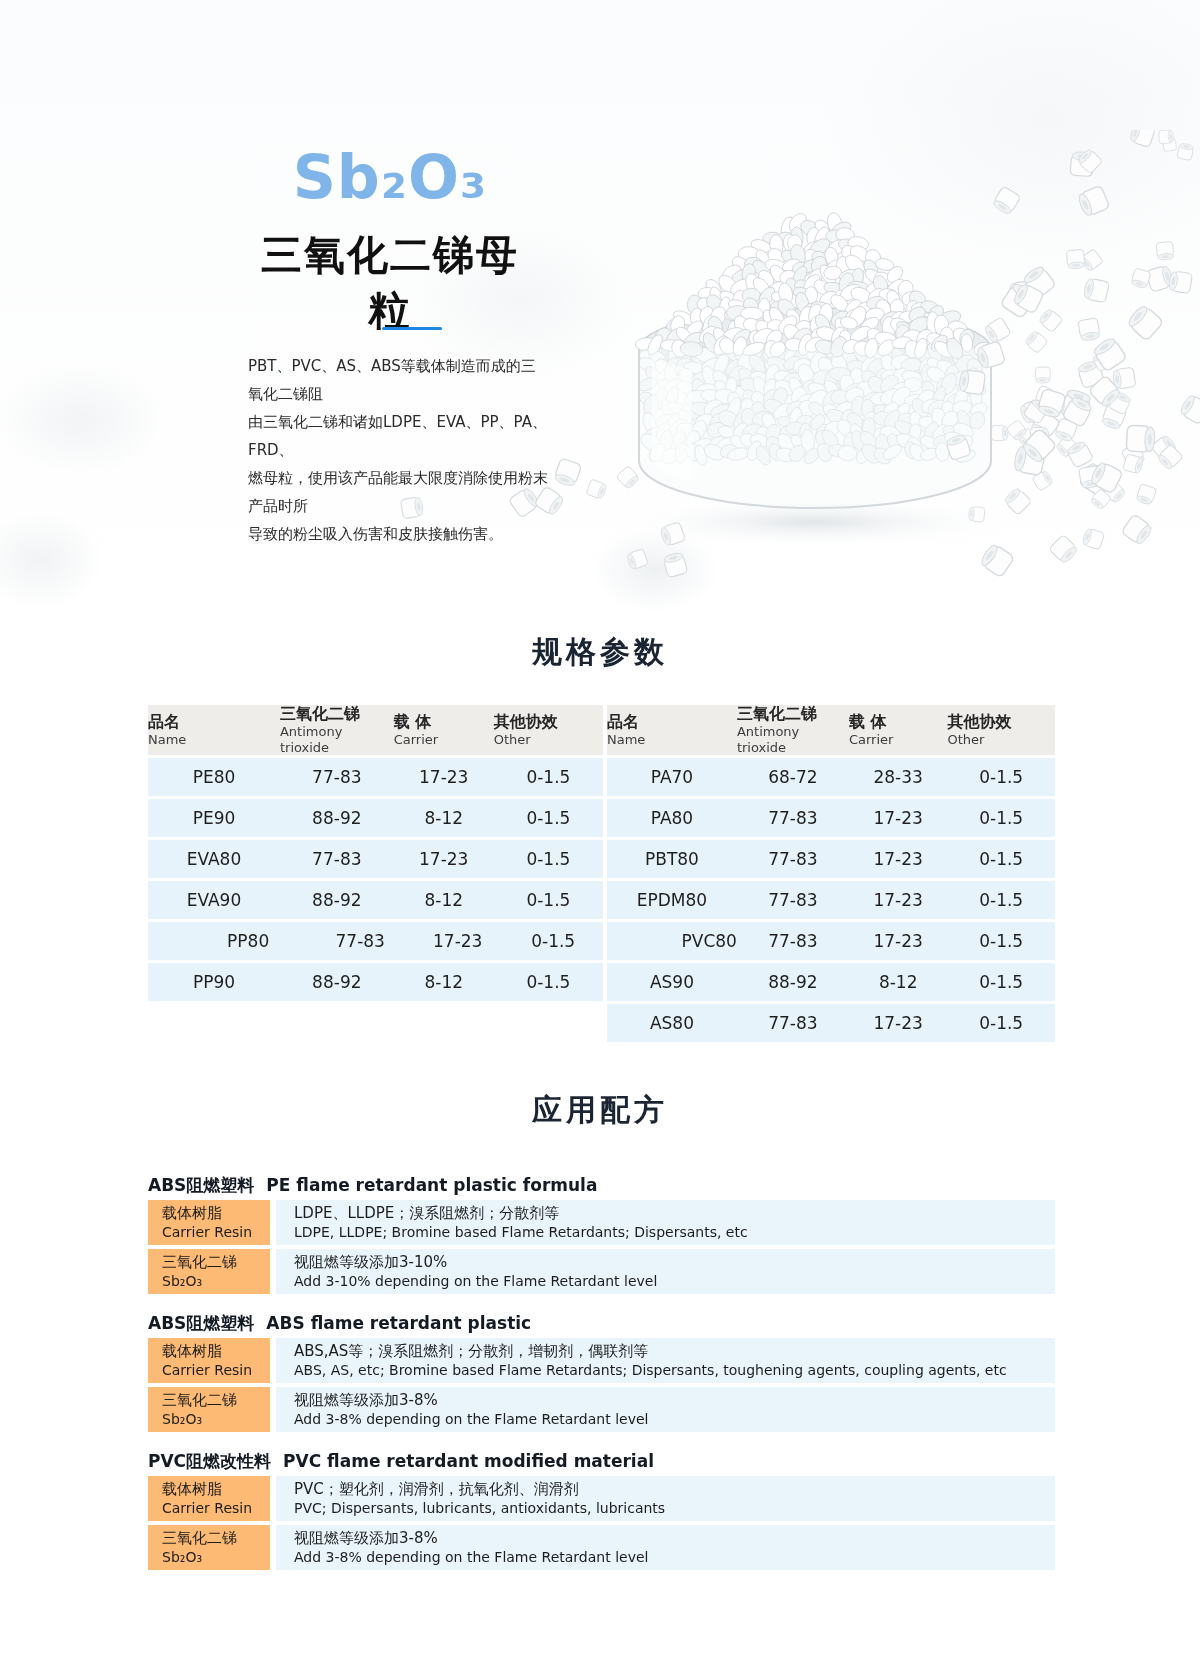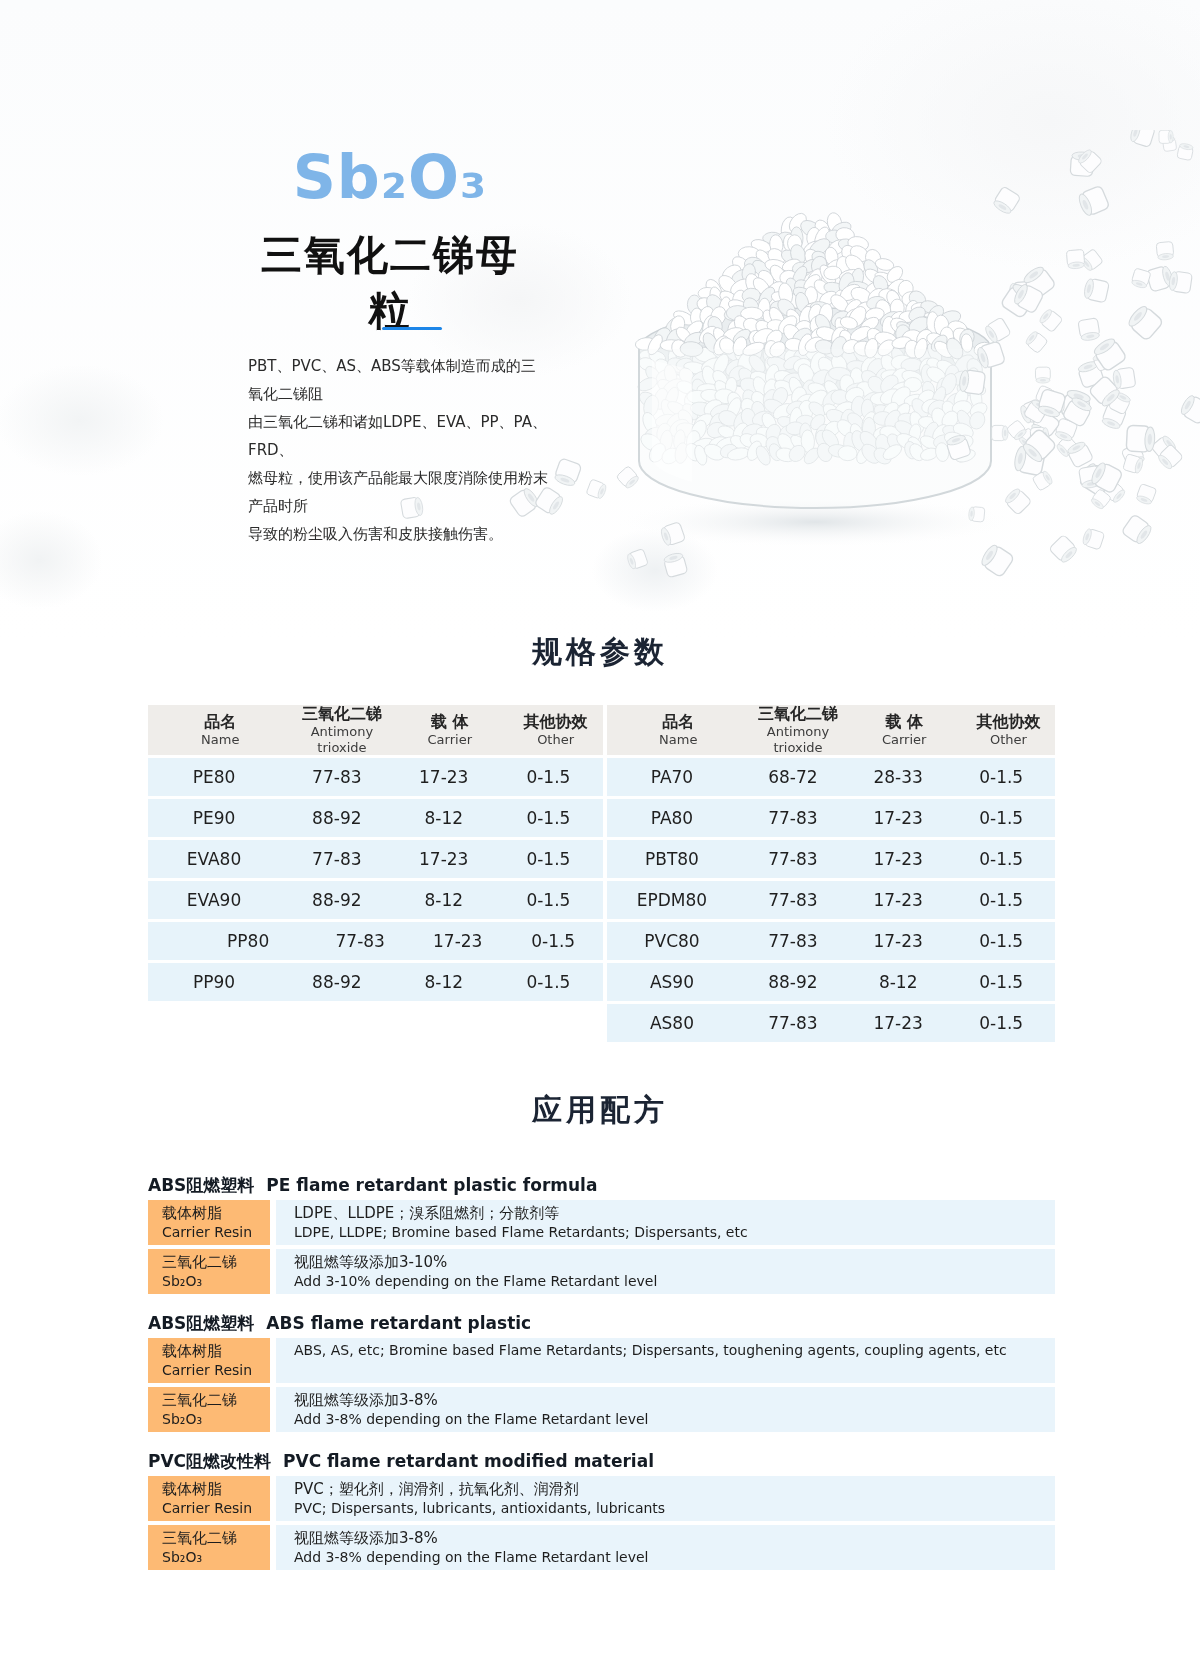--- a/index.html
+++ b/index.html
@@ -25,21 +25,21 @@
   
   .sec-heading{position:absolute;left:0;width:1200px;text-align:center;font-size:30px;
     font-weight:bold;color:#1b2433;letter-spacing:4px;}
   .h-spec{top:632px;}
   .h-formula{top:1090px;}
   
   .spec-table{position:absolute;top:705px;}
   .t-left{left:148px;width:455px;}
   .t-right{left:607px;width:448px;}
   .spec-head{display:flex;align-items:center;height:50px;background:#efedea;}
-  .spec-head .col{text-align:center;padding-left:15px;}
+  .spec-head .col{text-align:left;}
   .spec-head .zh{font-size:16px;font-weight:bold;color:#262626;line-height:20px;}
   .spec-head .en{font-size:13px;color:#3c3c3c;line-height:16px;}
   .srow{display:flex;align-items:center;height:38px;margin-top:3px;background:#e7f3fa;}
   .srow .cell{text-align:center;font-size:17px;color:#1f1f1f;}
   
   .fwrap{position:absolute;left:148px;top:1174px;width:907px;}
   .ftitle{font-size:17px;font-weight:bold;color:#141b24;height:22px;line-height:22px;margin-bottom:4px;}
   .ftitle .ften{margin-left:12px;}
   .frow{display:flex;margin-bottom:4px;}
   .flabel{width:108px;background:#fdba74;padding:3px 0 3px 14px;}
@@ -1081,21 +1081,21 @@
           <div class="cell" style="width: 22%;">17-23</div>
           <div class="cell" style="width: 24%;">0-1.5</div>
         </div>
         <div class="srow">
           <div class="cell" style="width: 29%;">EPDM80</div>
           <div class="cell" style="width: 25%;">77-83</div>
           <div class="cell" style="width: 22%;">17-23</div>
           <div class="cell" style="width: 24%;">0-1.5</div>
         </div>
         <div class="srow">
-          <div class="cell" style="width: 29%;">PVC80</div>
+          <div class="cell" style="width: 29%; text-align: right;">PVC80</div>
           <div class="cell" style="width: 25%;">77-83</div>
           <div class="cell" style="width: 22%;">17-23</div>
           <div class="cell" style="width: 24%;">0-1.5</div>
         </div>
         <div class="srow">
           <div class="cell" style="width: 29%;">AS90</div>
           <div class="cell" style="width: 25%;">88-92</div>
           <div class="cell" style="width: 22%;">8-12</div>
           <div class="cell" style="width: 24%;">0-1.5</div>
         </div>
@@ -1137,20 +1137,21 @@
       </div>
       <div class="fgroup">
         <div class="ftitle"><span>ABS阻燃塑料</span><span class="ften">ABS flame retardant plastic</span></div>
         <div class="frow">
           <div class="flabel">
             <div class="fzh">载体树脂</div>
             <div class="fen">Carrier Resin</div>
           </div>
           <div class="fgap"></div>
           <div class="fval">
+            <div class="fzh">ABS,AS等；溴系阻燃剂；分散剂，增韧剂，偶联剂等</div>
             <div class="fen">ABS, AS, etc; Bromine based Flame Retardants; Dispersants, toughening agents, coupling agents, etc</div>
           </div>
         </div>
         <div class="frow">
           <div class="flabel">
             <div class="fzh">三氧化二锑</div>
             <div class="fen">Sb₂O₃</div>
           </div>
           <div class="fgap"></div>
           <div class="fval">

